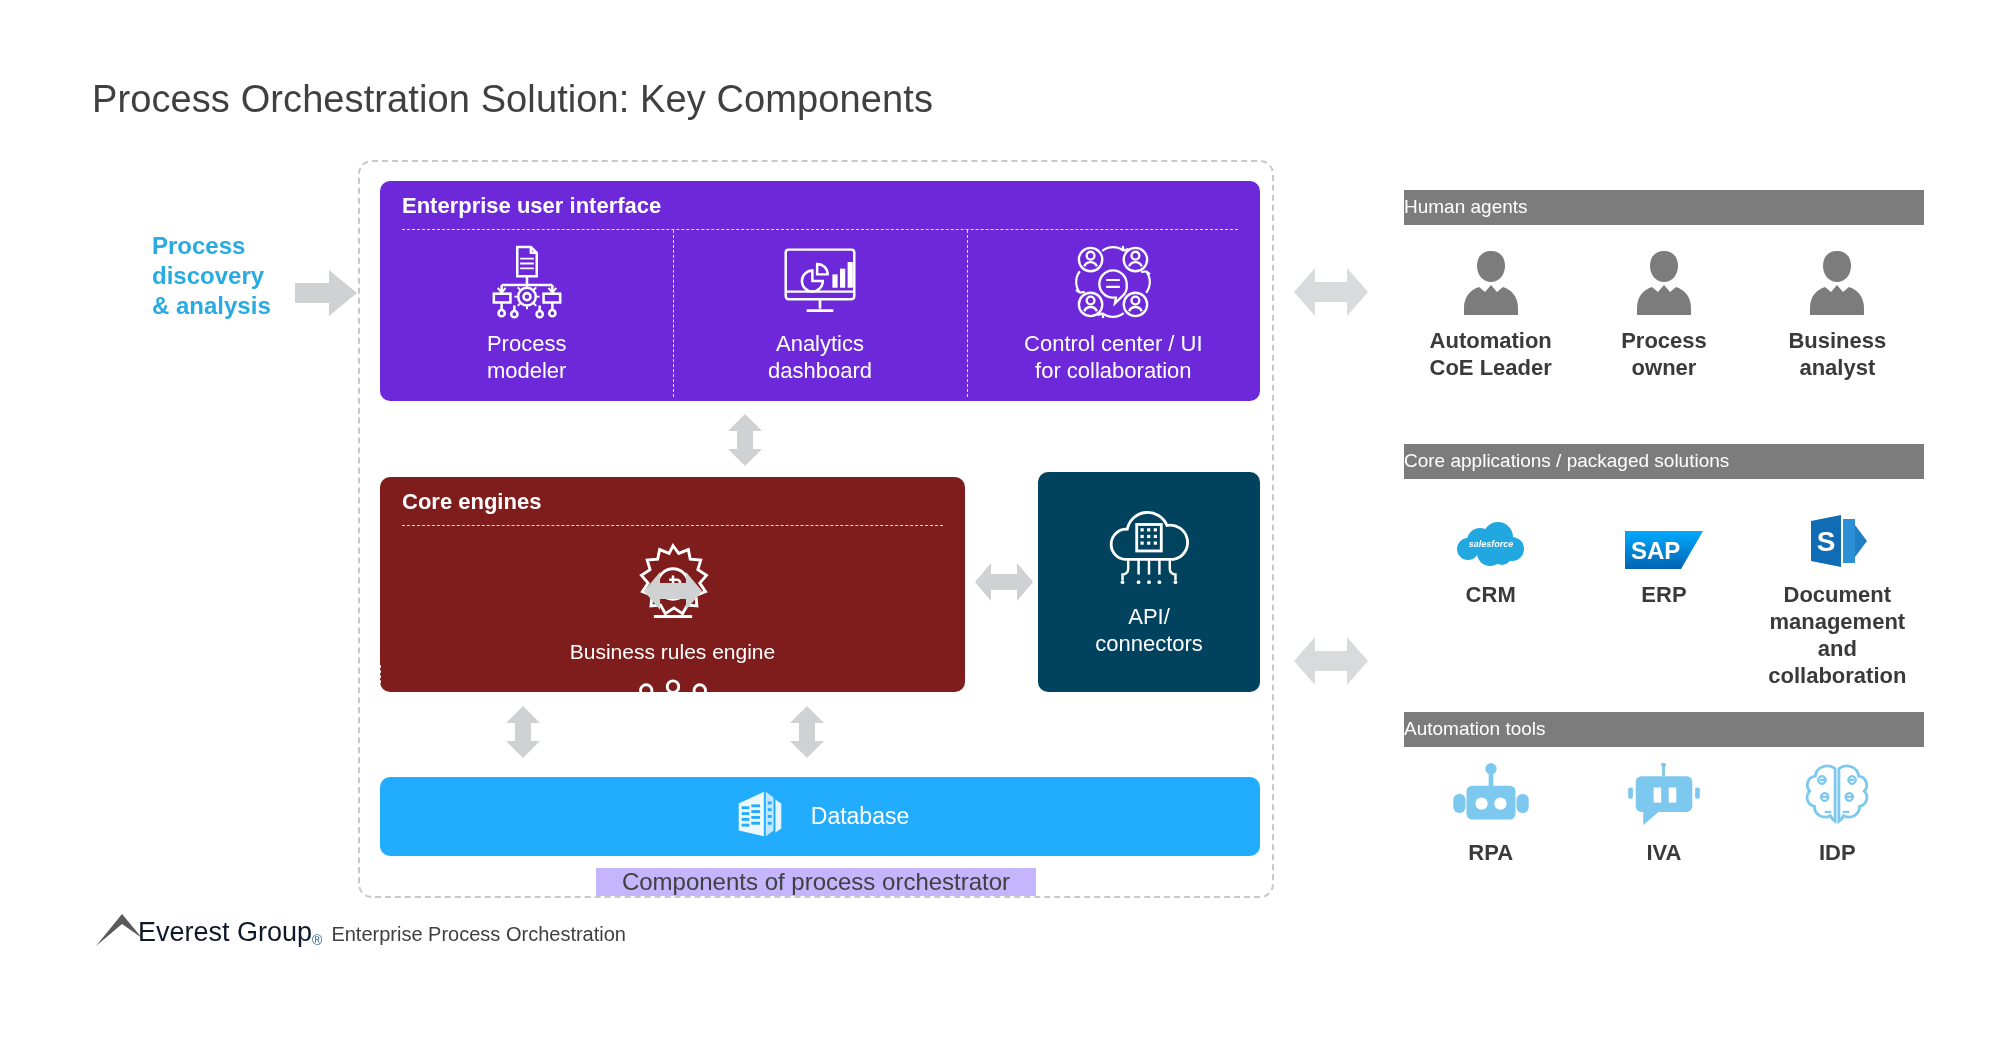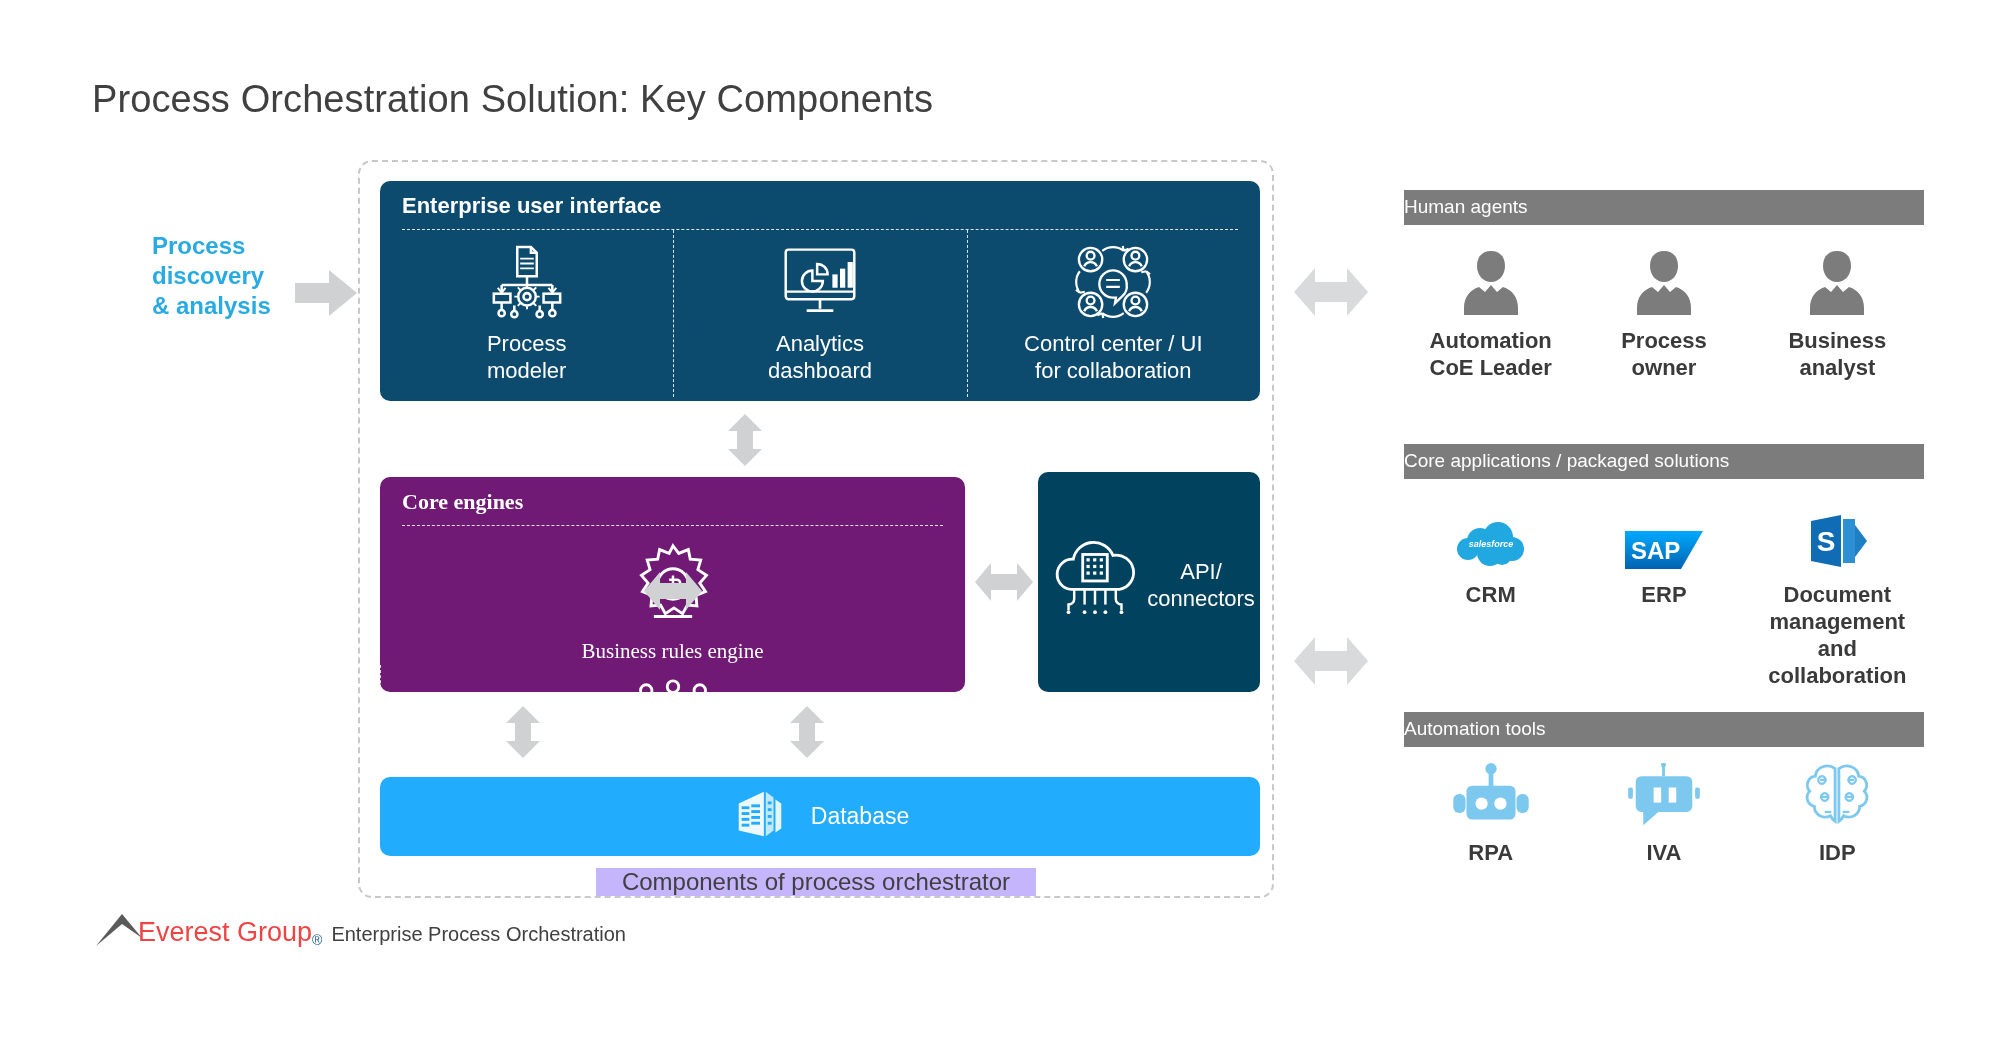--- a/index.html
+++ b/index.html
@@ -42,31 +42,30 @@
     position:absolute; left: 596px; top: 868px; width: 440px;
     text-align:center; font-size:24px; color:#404040; background:#c4b5fd;
   }
 
   
   .panel {
     position: absolute; border-radius: 10px; color: #fff;
   }
   .panel-eui {
     left: 380px; top: 181px; width: 880px; height: 220px;
-    background: #0c4a6e;
+    background: #6d28d9;
   }
   .panel-core {
     left: 380px; top: 477px; width: 585px; height: 215px;
-    background: #701a75;
-    font-family: Liberation Serif, serif;
+    background: #7f1d1d;
   }
   .panel-api {
     left: 1038px; top: 472px; width: 222px; height: 220px;
     background: #01425f;
-    display: flex; flex-direction: row;
+    display: flex; flex-direction: column;
     align-items: center; justify-content: center;
   }
   .panel-db {
     left: 380px; top: 777px; width: 880px; height: 79px;
     background: #22acfd;
     display: flex; align-items: center; justify-content: center;
   }
 
   .panel-head {
     position: absolute; left: 22px; top: 12px;
@@ -128,21 +127,21 @@
   .g-auto  { top: 712px; }
   .g-auto .tiles { margin-top: 10px; }
   .g-auto .tile .glyph { height: 72px; }
 
   
   .outer-arrow { position: absolute; width: 74px; height: 48px; }
 
   
   .footer { position: absolute; left: 96px; top: 912px; display: flex; align-items: flex-end; }
   .eg-logo { display: flex; align-items: flex-end; }
-  .eg-name { font-size: 27px; color: #ef4444; font-family: "Liberation Sans", sans-serif; }
+  .eg-name { font-size: 27px; color: #0f172a; font-family: "Liberation Sans", sans-serif; }
   .eg-reg { font-size: 14px; color: #1f5c8b; vertical-align: super; }
   .eg-sub { font-size: 20px; color: #404040; margin-left: 9px; padding-bottom: 2px; }
 </style>
 </head>
 <body>
 
 <div class="slide">
 
   <div class="title">Process Orchestration Solution: Key Components</div>
 

